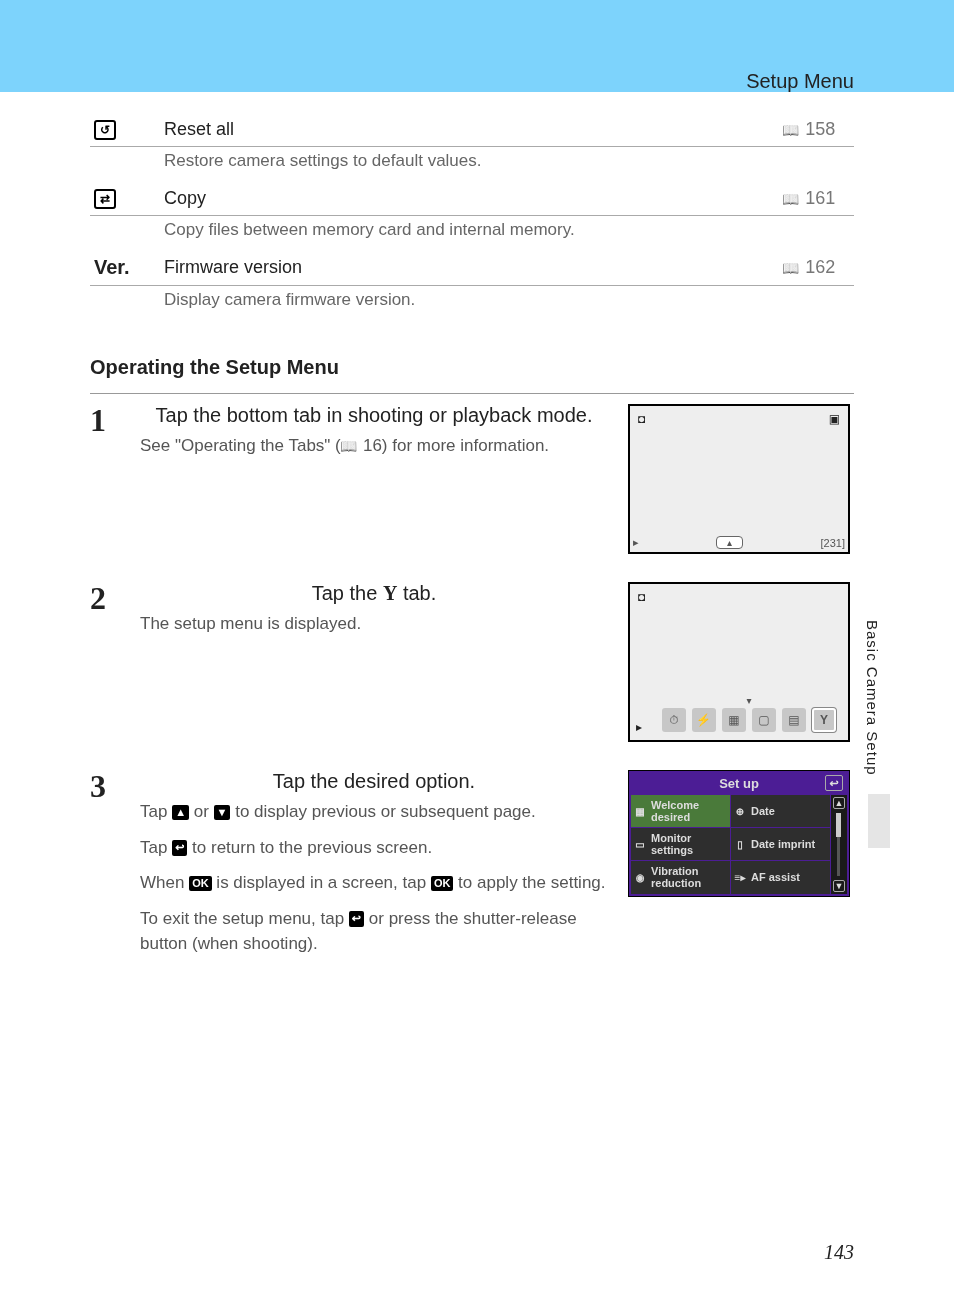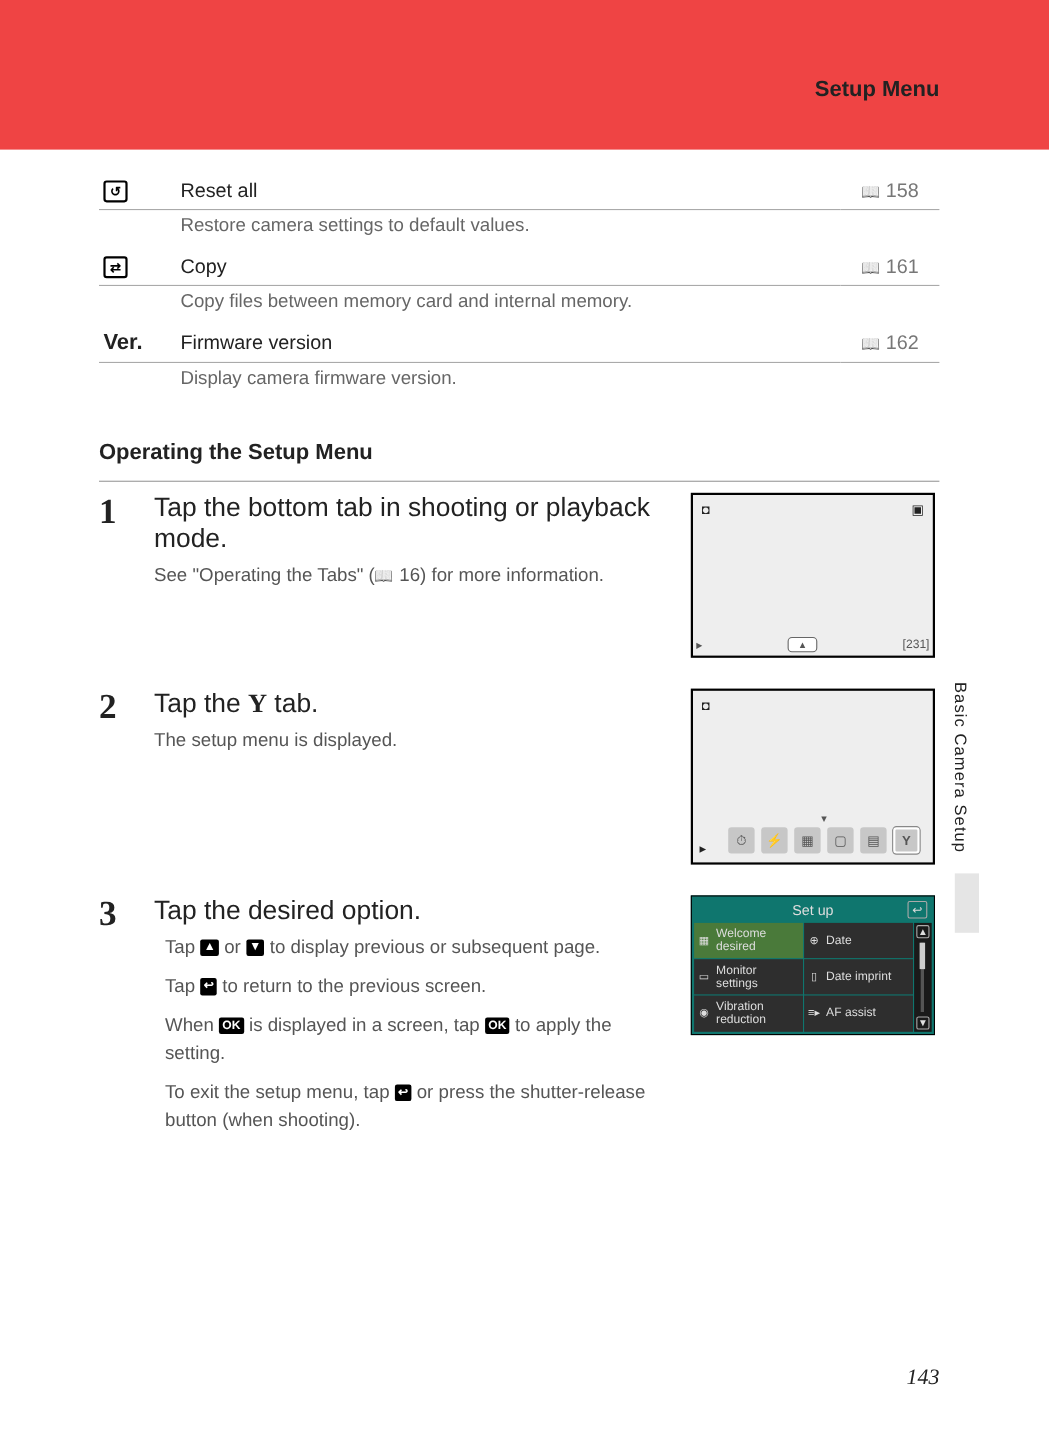--- a/index.html
+++ b/index.html
@@ -8,24 +8,23 @@
     padding: 0;
     background: #fff;
     font-family: "Segoe UI", "Helvetica Neue", Arial, sans-serif;
     font-size: 16px;
     color: #222;
     width: 954px;
     height: 1314px;
     position: relative;
   }
   .top-bar {
-    background: #ef4444;
-    height: 136px;
+    background: #7dd3fc;
+    height: 92px;
     position: relative;
-    font-weight: bold;
   }
   .header-title {
     position: absolute;
     right: 100px;
     top: 70px;
     font-size: 20px;
   }
   .content {
     padding: 20px 100px 0 90px;
   }
@@ -61,29 +60,30 @@
   .step-num {
     font-size: 32px;
     font-weight: bold;
     font-family: Georgia, "Times New Roman", serif;
     width: 30px;
     flex-shrink: 0;
     line-height: 1;
   }
   .step-body { flex: 1; }
   .step-title {
-    font-size: 24px;
+    font-size: 20px;
     margin-bottom: 6px;
+    text-align: center;
   }
   .step-desc {
     font-size: 17px;
     color: #555;
     line-height: 1.5;
   }
-  .step-desc p { margin: 4px 0 10px 10px; }
+  .step-desc p { margin: 4px 0 10px 0; }
   .step-figure {
     width: 226px;
     flex-shrink: 0;
   }
   .mini-icon {
     display: inline-block;
     background: #000;
     color: #fff;
     font-size: 11px;
     font-weight: bold;
@@ -162,24 +162,25 @@
   }
   .lcd-toolbar .ico {
     width: 24px; height: 24px; background: #c7c7c7;
     border-radius: 3px; font-size: 12px;
     display:flex;align-items:center;justify-content:center;color:#555;
   }
   .lcd-toolbar .ico.hl { border: 2px solid #fff; box-shadow: 0 0 0 1px #888; }
 
   .setup-screen {
     width: 222px;
-    background: #0f766e;
+    background: #4c1d95;
     color: #ddd;
     font-size: 12px;
     border: 1px solid #000;
+    font-weight: bold;
   }
   .setup-screen .hdr {
     display: flex;
     justify-content: space-between;
     align-items: center;
     padding: 4px 6px;
     font-size: 13px;
   }
   .setup-screen .hdr .back {
     border: 1px solid #aaa; border-radius: 2px;

